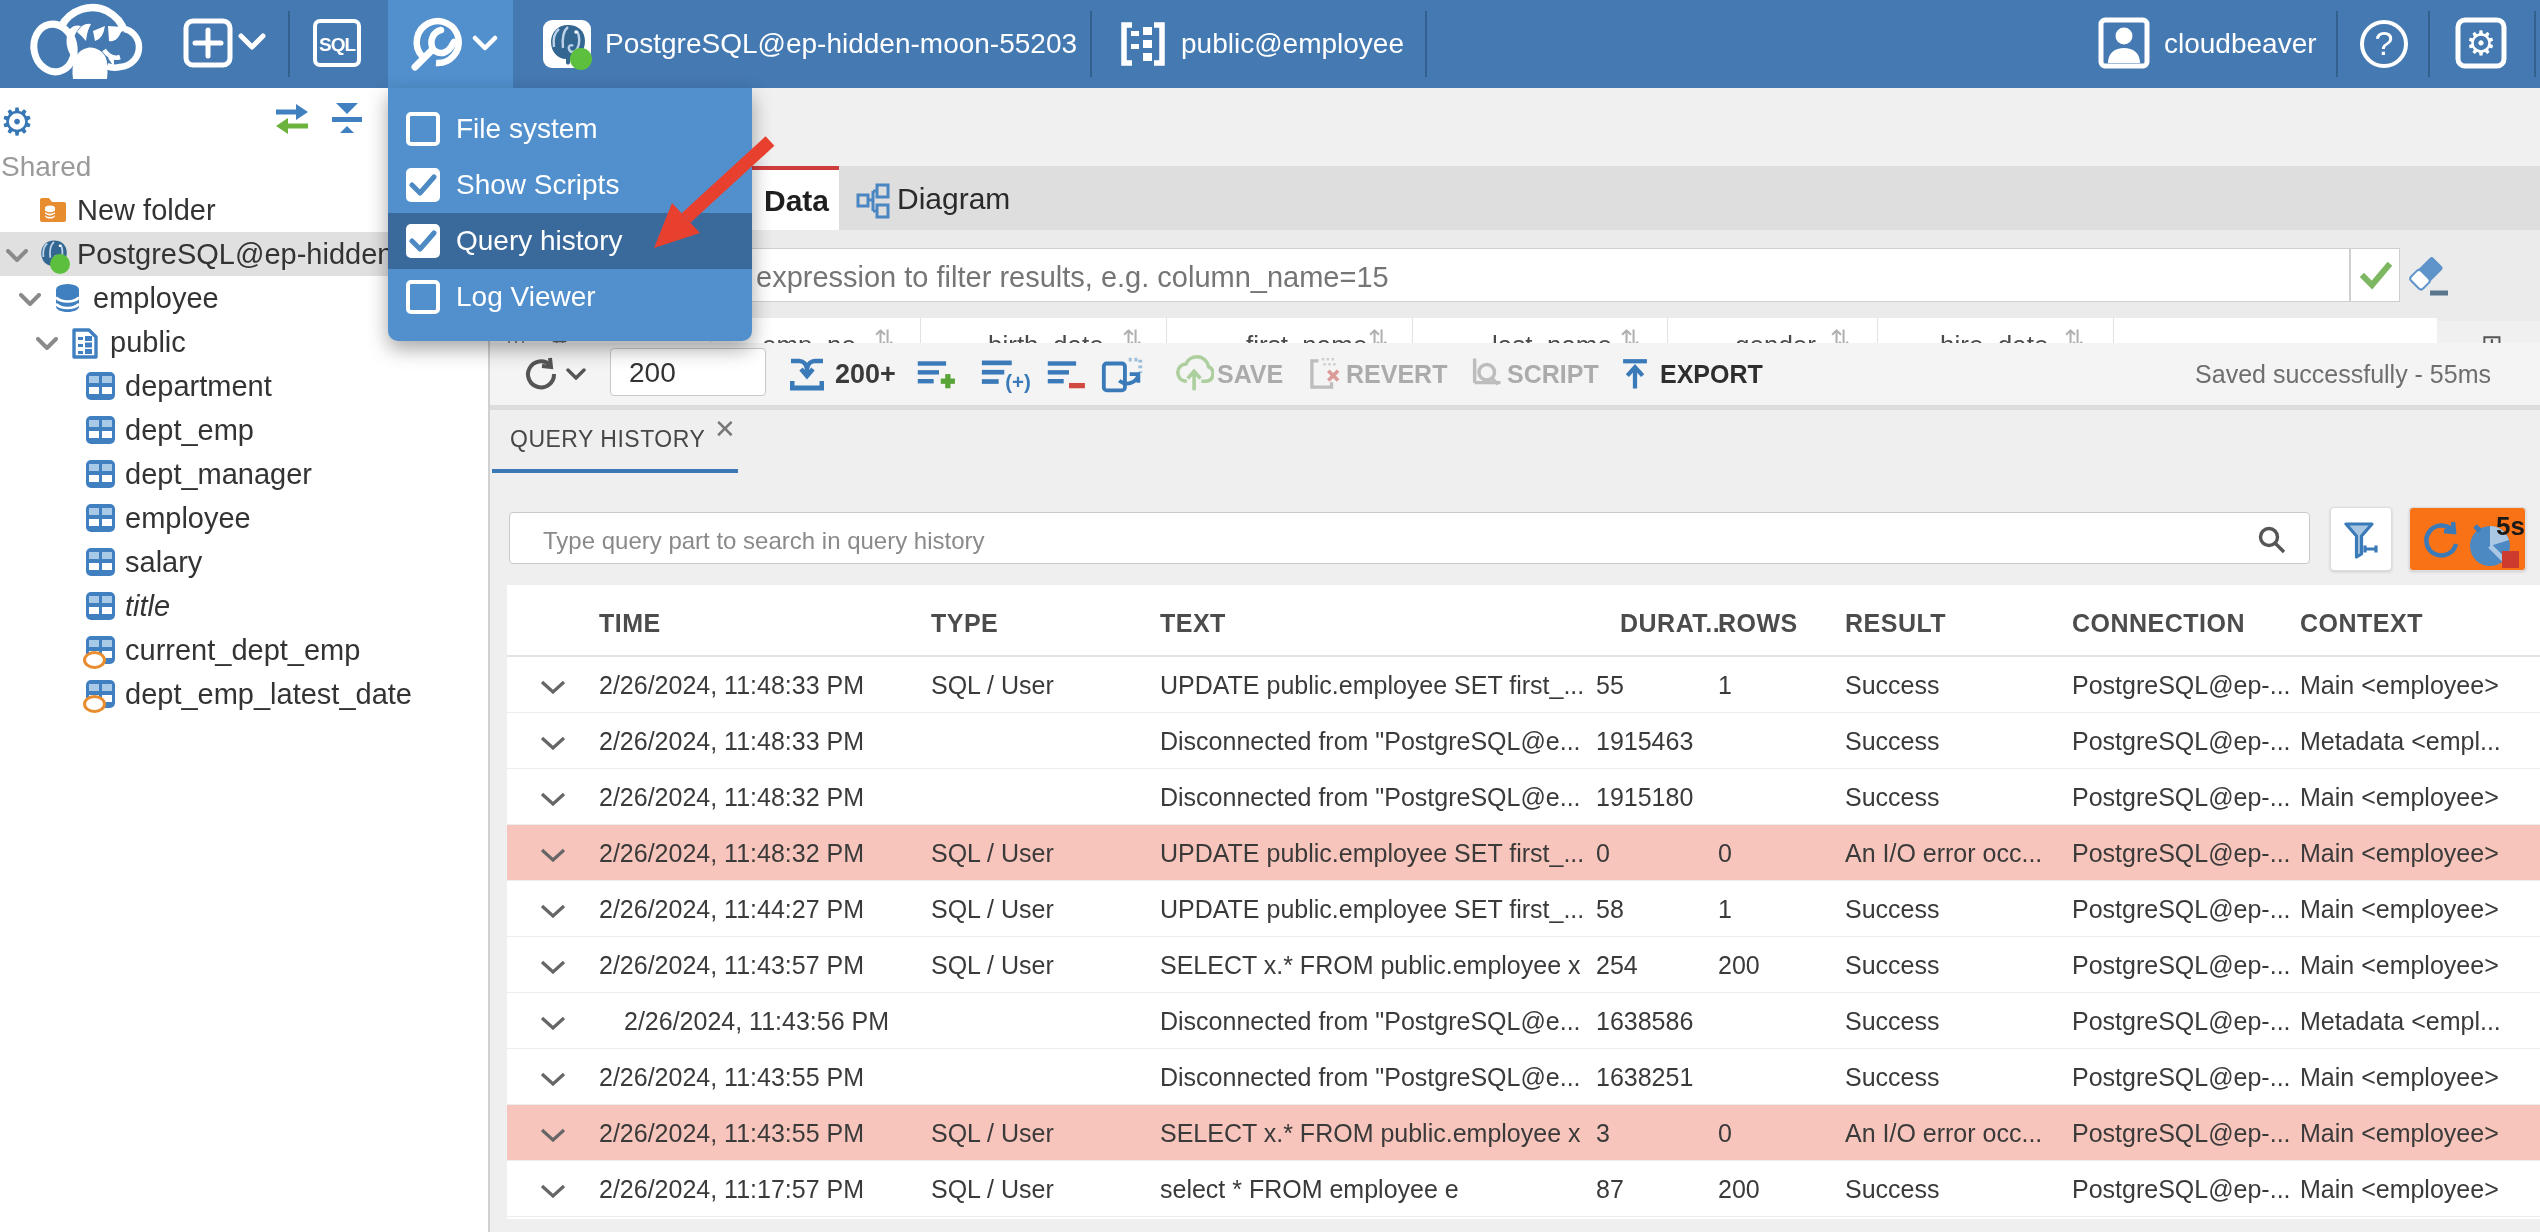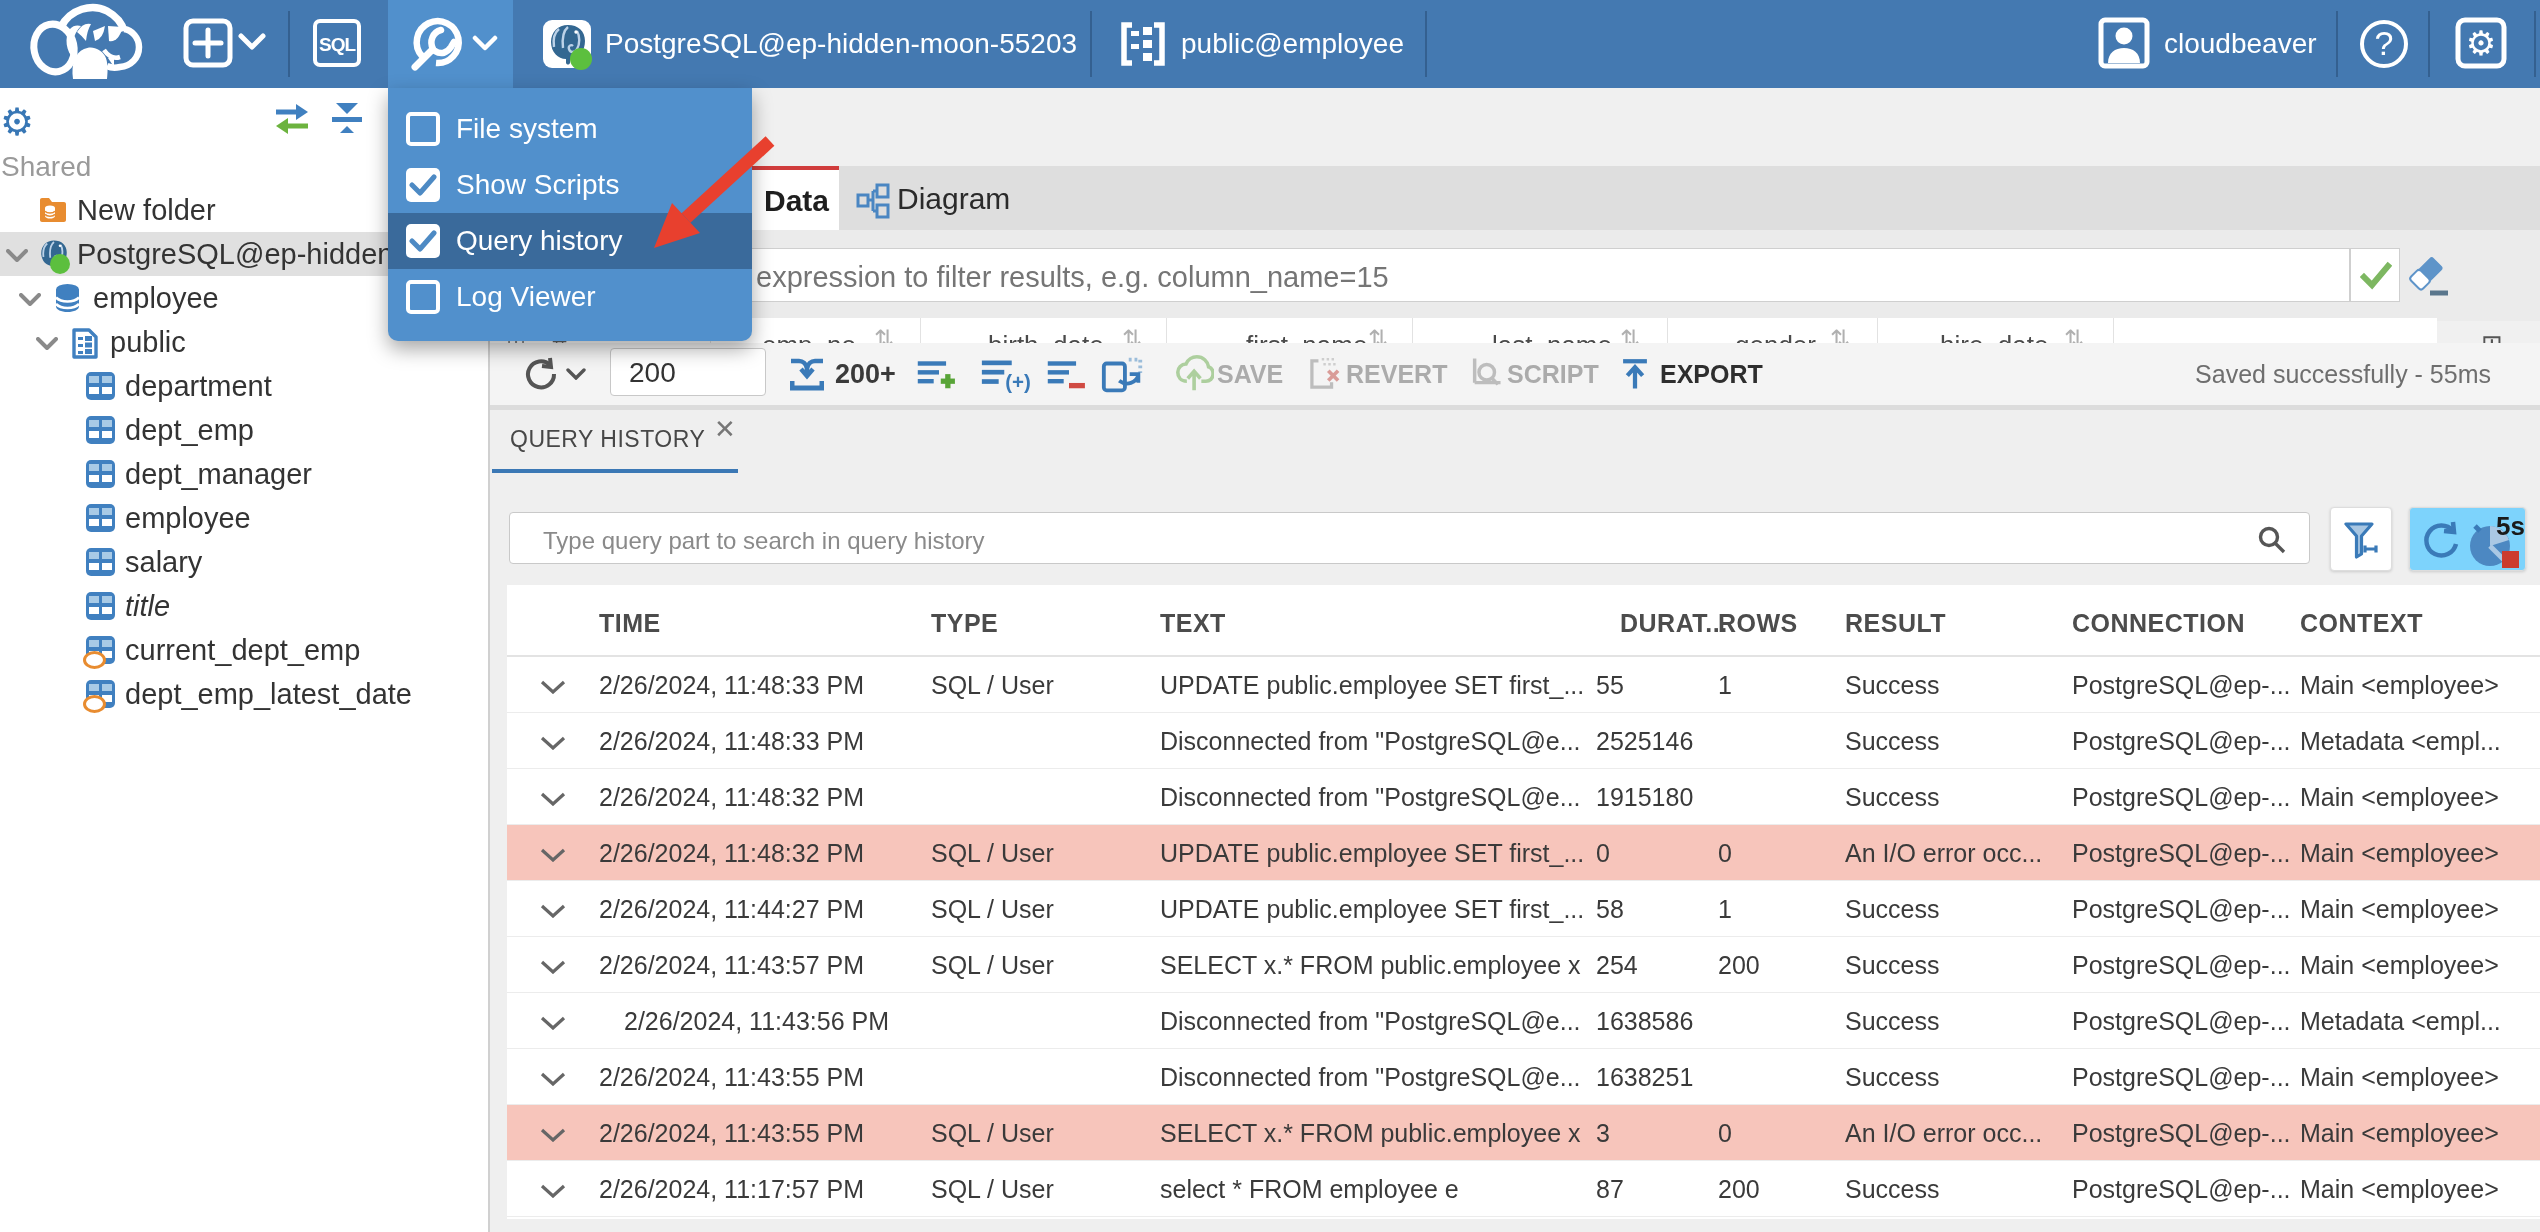--- a/index.html
+++ b/index.html
@@ -46,21 +46,21 @@
 .tbgray { color:#ababab; }
 
 #qh { position:absolute; left:0; top:322px; width:2050px; height:822px; background:#efefef; }
 #qhtab { position:absolute; left:20px; top:16px; font-size:23px; color:#474747; letter-spacing:0.5px; }
 #qhx { position:absolute; left:224px; top:4px; font-size:26px; color:#777; }
 #qhunderline { position:absolute; left:2px; top:59px; width:246px; height:4px; background:#3b78b5; }
 
 #searchbox { position:absolute; left:19px; top:102px; width:1801px; height:52px; background:#fff; border:1px solid #c9c9c9; border-radius:4px; }
 #searchbox span { position:absolute; left:33px; top:14px; font-size:24px; color:#8a8a8a; }
 #filterbtn { position:absolute; left:1840px; top:97px; width:62px; height:64px; background:#fff; border:1px solid #ddd; border-radius:4px; box-shadow:0 1px 3px rgba(0,0,0,0.15); }
-#refreshgrp { position:absolute; left:1919px; top:97px; width:117px; height:64px; background:#7dd3fc; border:1px solid #ddd; border-radius:4px; box-shadow:0 1px 3px rgba(0,0,0,0.15); }
+#refreshgrp { position:absolute; left:1919px; top:97px; width:117px; height:64px; background:#f97316; border:1px solid #ddd; border-radius:4px; box-shadow:0 1px 3px rgba(0,0,0,0.15); }
 
 #qhtable { position:absolute; left:17px; top:175px; width:2033px; height:634px; background:#fff; }
 .qhh { position:absolute; top:24px; font-size:25px; font-weight:bold; color:#4c4c4c; letter-spacing:0.5px; }
 .qrow { position:absolute; left:0; width:2033px; height:56px; border-bottom:1px solid #ececec; }
 .qrow.err { background:#f7c5bb; }
 .qcell { position:absolute; top:50%; transform:translateY(-50%); font-size:25px; color:#3a3a3a; white-space:nowrap; }
 .rchev { position:absolute; left:33px; top:23px; }
 
 
 #dropdown { position:absolute; left:388px; top:88px; width:364px; height:253px; background:#5190cc; border-radius:0 0 10px 10px; box-shadow:0 8px 20px rgba(0,0,0,0.35); }
@@ -446,21 +446,21 @@
           <div class="qcell" style="left:1338px;">Success</div>
           <div class="qcell" style="left:1565px;">PostgreSQL@ep-...</div>
           <div class="qcell" style="left:1793px;">Main &lt;employee&gt;</div>
         </div>
       <div class="qrow" style="top:128px;">
           <svg class="rchev" width="26" height="14" viewBox="0 0 26 14">
             <path d="M2 2 L13 12 L24 2" fill="none" stroke="#666" stroke-width="3.2"></path>
           </svg>
           <div class="qcell" style="left:92px;">2/26/2024, 11:48:33 PM</div>
           <div class="qcell" style="left:653px;">Disconnected from "PostgreSQL@e...</div>
-          <div class="qcell" style="left:1089px;">2525146</div>
+          <div class="qcell" style="left:1089px;">1915463</div>
           <div class="qcell" style="left:1338px;">Success</div>
           <div class="qcell" style="left:1565px;">PostgreSQL@ep-...</div>
           <div class="qcell" style="left:1793px;">Metadata &lt;empl...</div>
         </div>
       <div class="qrow" style="top:184px;">
           <svg class="rchev" width="26" height="14" viewBox="0 0 26 14">
             <path d="M2 2 L13 12 L24 2" fill="none" stroke="#666" stroke-width="3.2"></path>
           </svg>
           <div class="qcell" style="left:92px;">2/26/2024, 11:48:32 PM</div>
           <div class="qcell" style="left:653px;">Disconnected from "PostgreSQL@e...</div>

